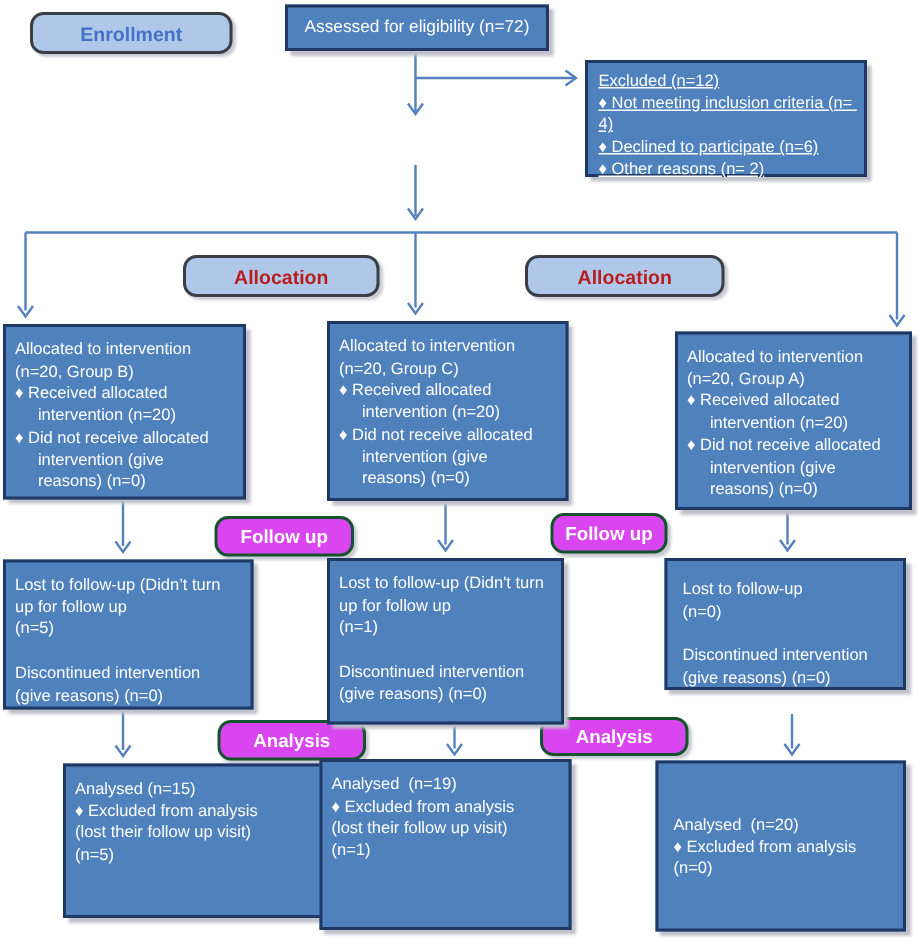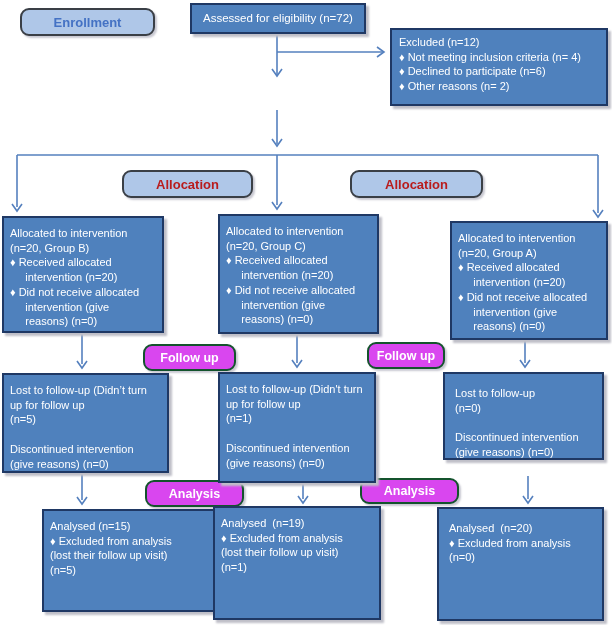--- a/index.html
+++ b/index.html
@@ -78,21 +78,21 @@
   <div class="pill light" style="left:350px;top:170px;width:133px;height:28px;">Allocation</div>
 
   <div class="pill dark" style="left:143px;top:344px;width:93px;height:27px;">Follow up</div>
   <div class="pill dark" style="left:367px;top:342px;width:78px;height:27px;">Follow up</div>
 
   <div class="pill dark" style="left:145px;top:480px;width:99px;height:27px;">Analysis</div>
   <div class="pill dark" style="left:360px;top:478px;width:99px;height:26px;">Analysis</div>
 
   <div class="box center" style="left:190px;top:3px;width:176px;height:31px;">Assessed for eligibility (n=72)</div>
 
-  <div class="box" style="left:390px;top:28px;width:218px;height:78px;padding:5px 7px;">Excluded (n=12)
+  <div class="box" style="left:390px;top:40px;width:188px;height:78px;padding:5px 7px;text-decoration:underline;">Excluded (n=12)
 ♦ Not meeting inclusion criteria (n= 4)
 ♦ Declined to participate (n=6)
 ♦ Other reasons (n= 2)</div>
 
 
   <div class="box" style="left:2px;top:216px;width:162px;height:117px;">Allocated to intervention
 (n=20, Group B)
 ♦ Received allocated
      intervention (n=20)
 ♦ Did not receive allocated
@@ -132,17 +132,17 @@
 (give reasons) (n=0)</div>
 
   <div class="box" style="left:2px;top:509px;width:176px;height:103px;margin-left:40px;">Analysed (n=15)
 ♦ Excluded from analysis
 (lost their follow up visit)
 (n=5)</div>
   <div class="box" style="left:213px;top:506px;width:168px;height:114px;">Analysed  (n=19)
 ♦ Excluded from analysis
 (lost their follow up visit)
 (n=1)</div>
-  <div class="box" style="left:437px;top:507px;width:167px;height:114px;padding:12px 10px;">Analysed  (n=20)
+  <div class="box" style="left:437px;top:507px;width:167px;height:114px;padding:34px 10px;">Analysed  (n=20)
 ♦ Excluded from analysis
 (n=0)</div>
 
 </div>
 
 </body></html>

